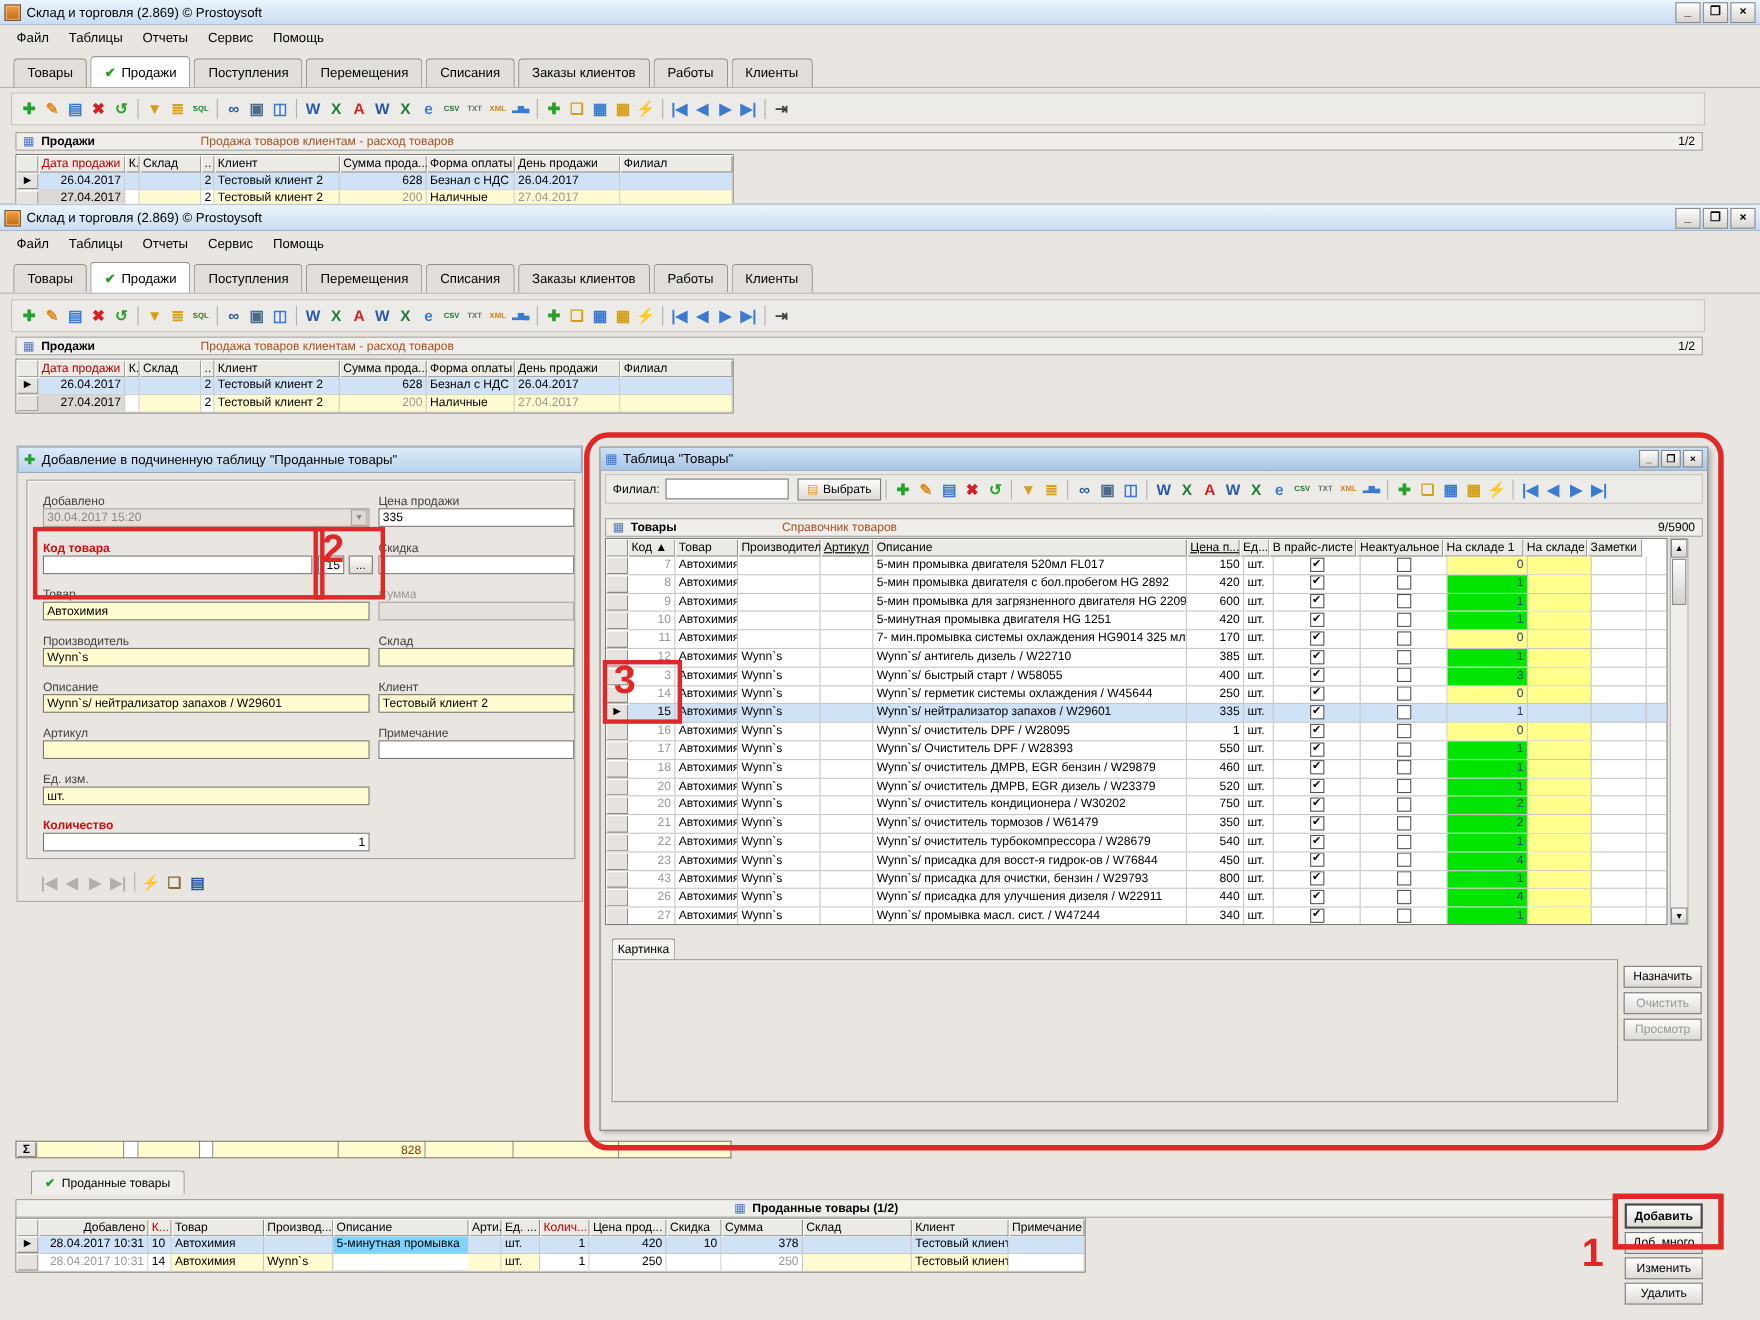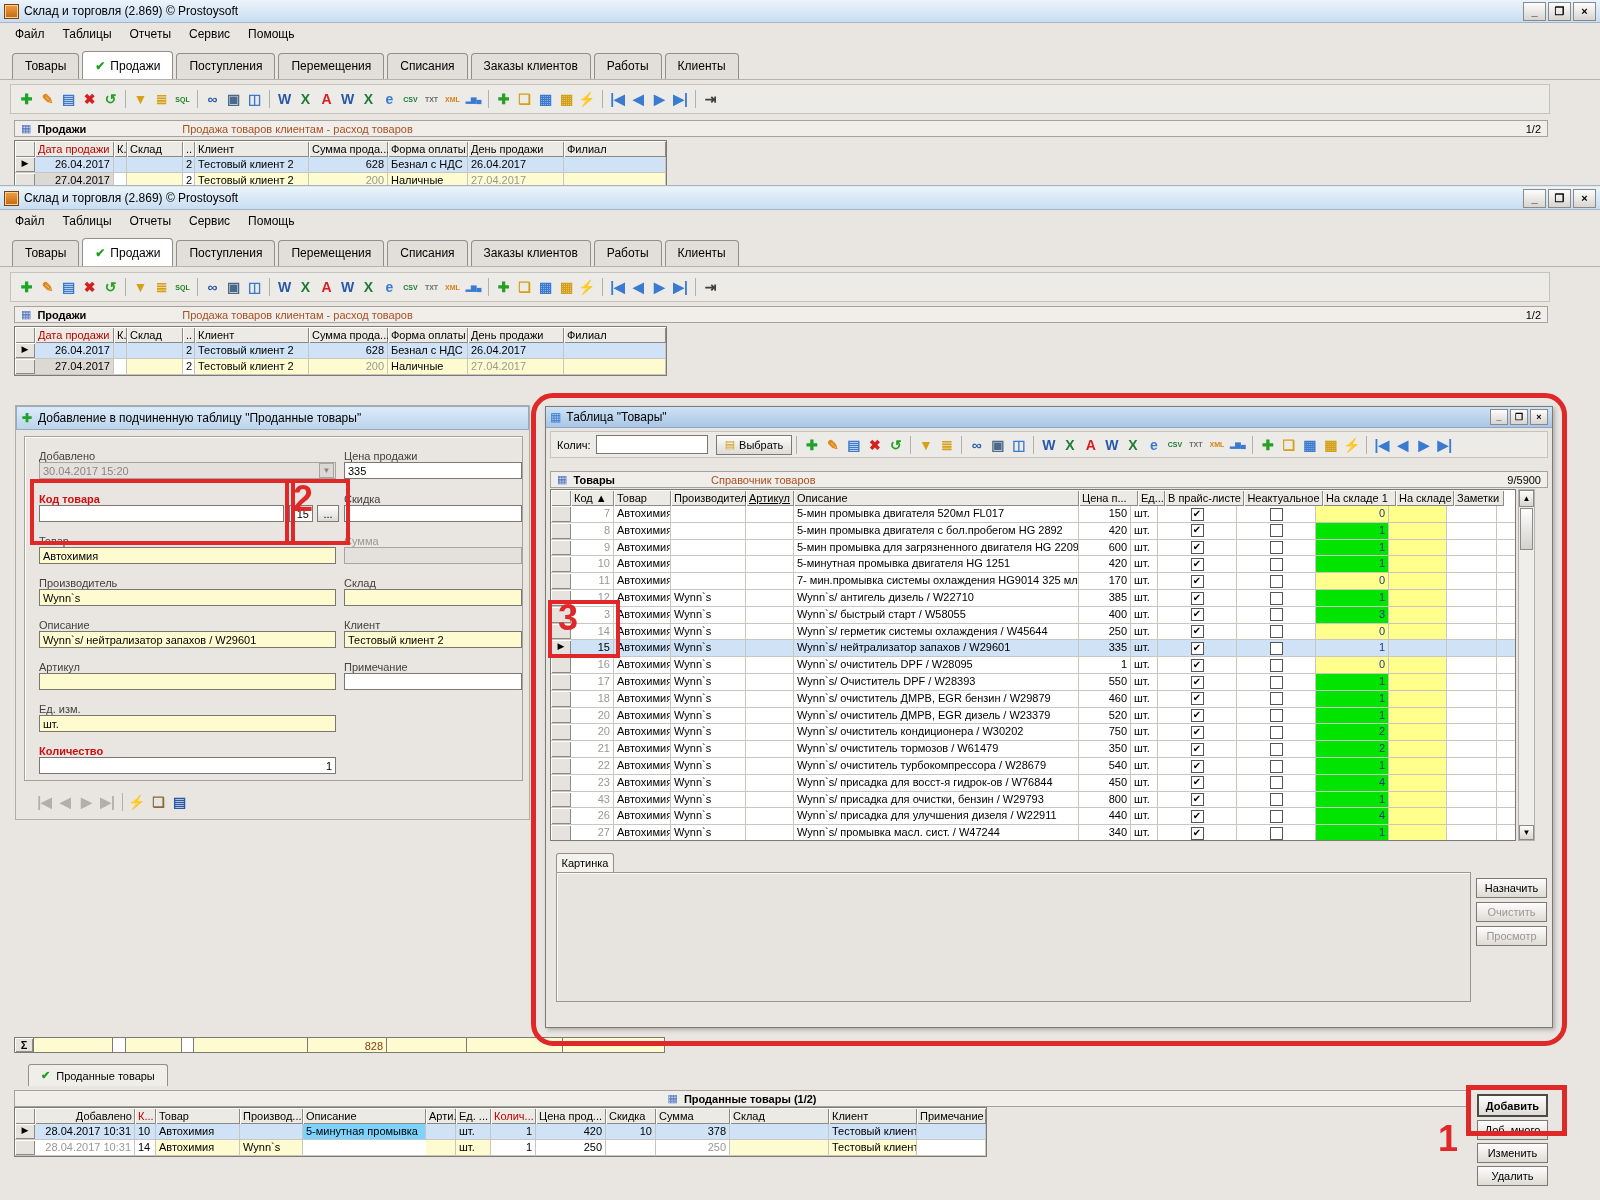--- a/index.html
+++ b/index.html
@@ -408,21 +408,21 @@
   <div class="gw-titlebar">
     <span style="color:#3a7ad0;">▦</span>
     <span>Таблица "Товары"</span>
     <div class="winbtns">
       <div class="winbtn gw-btn">_</div>
       <div class="winbtn gw-btn">❐</div>
       <div class="winbtn gw-btn">×</div>
     </div>
   </div>
   <div class="abs" style="left:4px;top:24px;width:998px;height:27px;background:#edebe7;border:1px solid #c6c3be;display:flex;align-items:center;padding:0 6px;box-sizing:border-box;">
-    <span style="font-size:11px;">Колич:</span>
+    <span style="font-size:11px;">Филиал:</span>
     <div style="width:110px;height:17px;background:#fff;border:1px solid #7a7772;margin:0 8px 0 5px;"></div>
     <div class="btn" style="height:20px;padding:0 8px;gap:4px;">
       <span style="color:#d4a017;">▤</span>
       <span>Выбрать</span>
     </div>
     <div class="tsep"></div>
     <div id="gw-toolbar" style="display:flex;align-items:center;">
         <div class="ticon" style="color: rgb(31, 163, 43);">✚</div>
         <div class="ticon" style="color: rgb(224, 136, 24);">✎</div>
         <div class="ticon" style="color: rgb(58, 122, 208);">▤</div>
@@ -466,21 +466,21 @@
     <span class="bcounter">9/5900</span>
   </div>
   <div class="abs" id="goods-grid" style="left:4px;top:82px;width:966px;height:352px;overflow:hidden;background:#fff;border:1px solid #7d7a76;">
       <div class="grow hdr">
         <div class="gcell selcell" style="width: 20px;"></div>
         <div class="gcell" style="width: 43px;">Код ▲</div>
         <div class="gcell" style="width: 57px;">Товар</div>
         <div class="gcell" style="width: 75px;">Производитель</div>
         <div class="gcell" style="width: 48px; text-decoration: underline;">Артикул</div>
         <div class="gcell" style="width: 285px;">Описание</div>
-        <div class="gcell" style="width: 59px;">Цена п...</div>
+        <div class="gcell" style="width: 48px; text-decoration: underline;">Цена п...</div>
         <div class="gcell" style="width: 27px;">Ед...</div>
         <div class="gcell ctr" style="width: 79px;">В прайс-листе</div>
         <div class="gcell ctr" style="width: 79px;">Неактуальное</div>
         <div class="gcell" style="width: 73px;">На складе 1</div>
         <div class="gcell" style="width: 58px;">На складе 2</div>
         <div class="gcell" style="width: 50px;">Заметки</div>
       </div>
       <div class="grow" style="height: 15.8px;">
         <div class="gcell selcell" style="width: 20px;"></div>
         <div class="gcell rt" style="width: 43px; color: rgb(155, 152, 147);">7</div>

